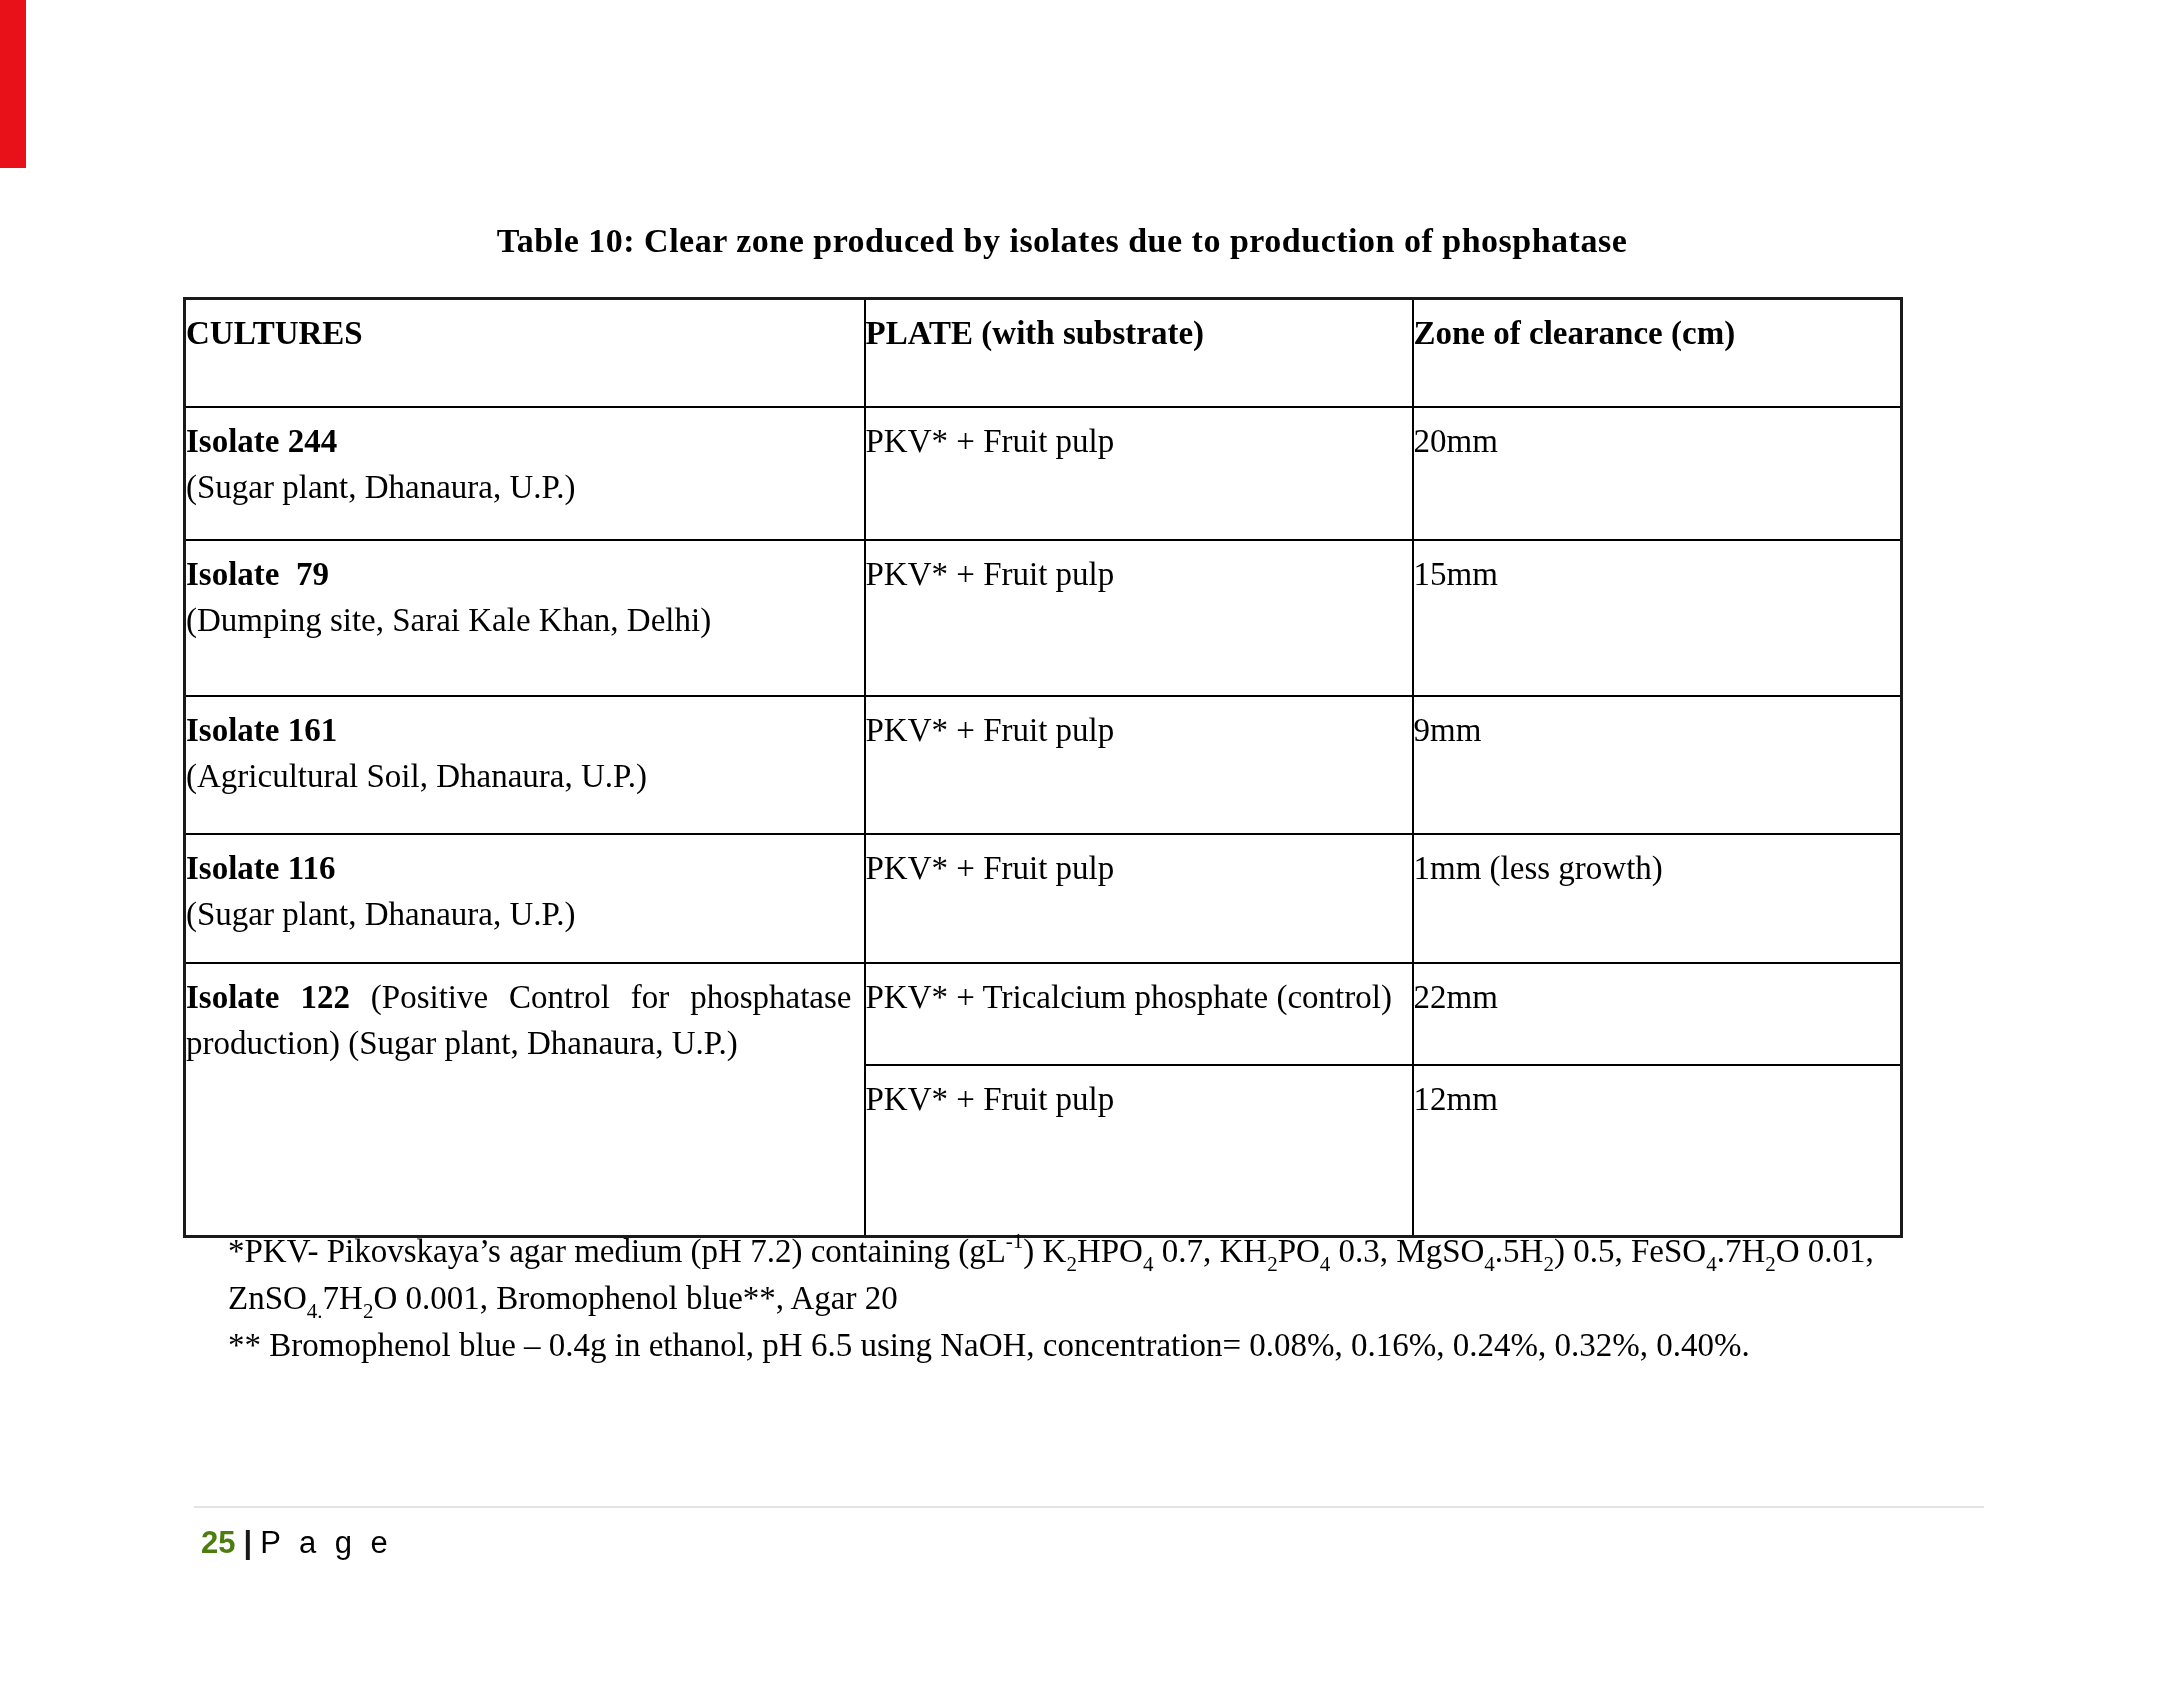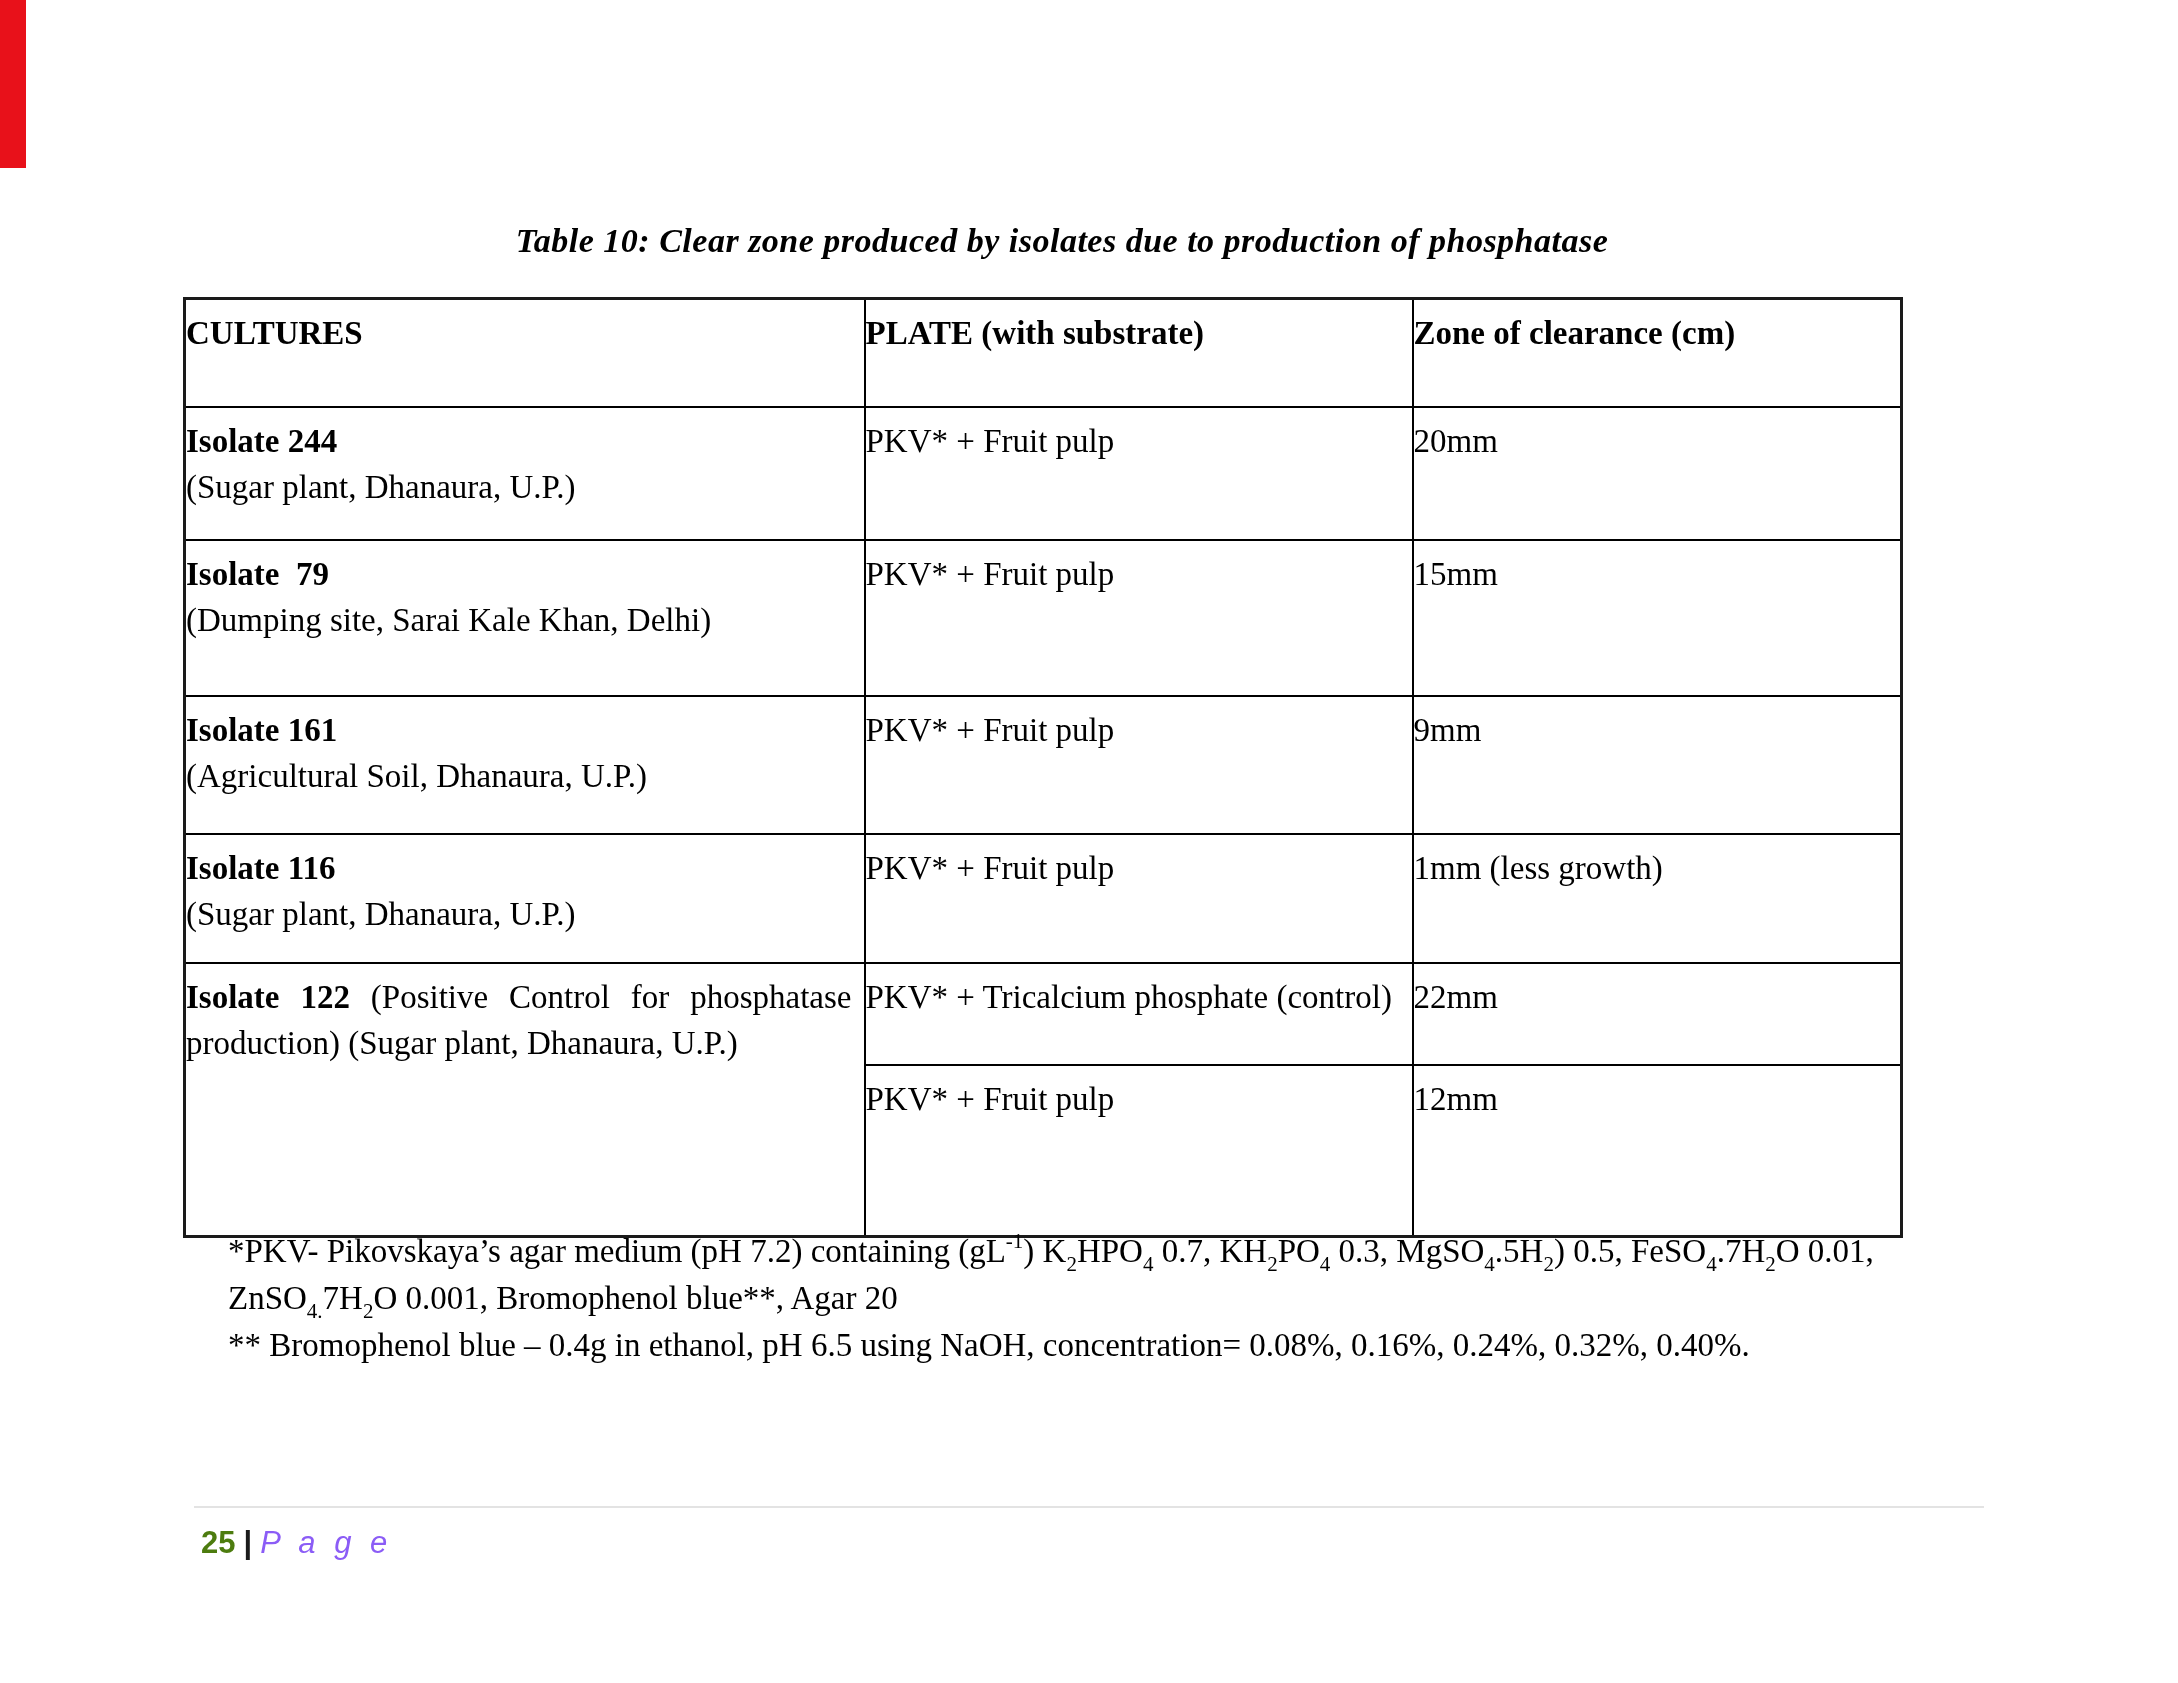--- a/index.html
+++ b/index.html
@@ -2,21 +2,21 @@
 <html><head>
 <meta charset="utf-8">
 <style>
   html,body{margin:0;padding:0;}
   body{width:2178px;height:1683px;position:relative;background:#ffffff;
        font-family:"Liberation Serif", serif;color:#000;overflow:hidden;}
 
   .red-bar{position:absolute;left:0;top:0;width:26px;height:168px;background:#e8111a;}
 
   .doc-title{position:absolute;left:203px;top:222px;width:1718px;text-align:center;
-             font-size:34px;font-weight:bold;letter-spacing:0.5px;font-style:italic;}
+             font-size:34px;font-weight:bold;letter-spacing:0.5px;}
 
   table.results{position:absolute;left:183px;top:297px;width:1718px;height:921px;
                 border-collapse:collapse;table-layout:fixed;
                 border:3px solid #1a1a1a;}
   table.results td{border:2px solid #000000;vertical-align:top;
                    font-size:33px;line-height:46px;padding:10px 12px 0 0;}
   td.c1{padding-left:106px;padding-right:12px;}
   td.c2{padding-left:114px;padding-right:16px;}
   td.c3{padding-left:116px;padding-right:10px;}
   td.hdr{font-weight:bold;padding-top:16px;}
@@ -28,21 +28,21 @@
   .footnotes{position:absolute;left:228px;top:1228px;width:1762px;font-size:33px;}
   .footnotes .fline{line-height:47px;white-space:nowrap;}
   .footnotes .sub{display:inline-block;position:relative;font-size:21px;top:9px;line-height:0;}
   .footnotes .sup{display:inline-block;position:relative;font-size:21px;top:-14px;line-height:0;}
 
   .footer-rule{position:absolute;left:194px;top:1506px;width:1790px;height:2px;background:#e3e3e3;}
   .page-footer{position:absolute;left:201px;top:1525px;font-family:"Liberation Sans", sans-serif;
                font-size:31px;}
   .page-footer .num{font-weight:bold;color:#4d7c0f;text-align:right;}
   .page-footer .pipe{font-weight:bold;color:#1a1a1a;padding:0 8px;}
-  .page-footer .plabel{color:#8b5cf6;letter-spacing:5px;font-style:italic;}
+  .page-footer .plabel{color:#000000;letter-spacing:5px;}
 </style>
 </head>
 <body>
 
 <div class="red-bar"></div>
 
 <div class="doc-title">Table 10: Clear zone produced by isolates due to production of phosphatase</div>
 
 <table class="results">
   <colgroup>

